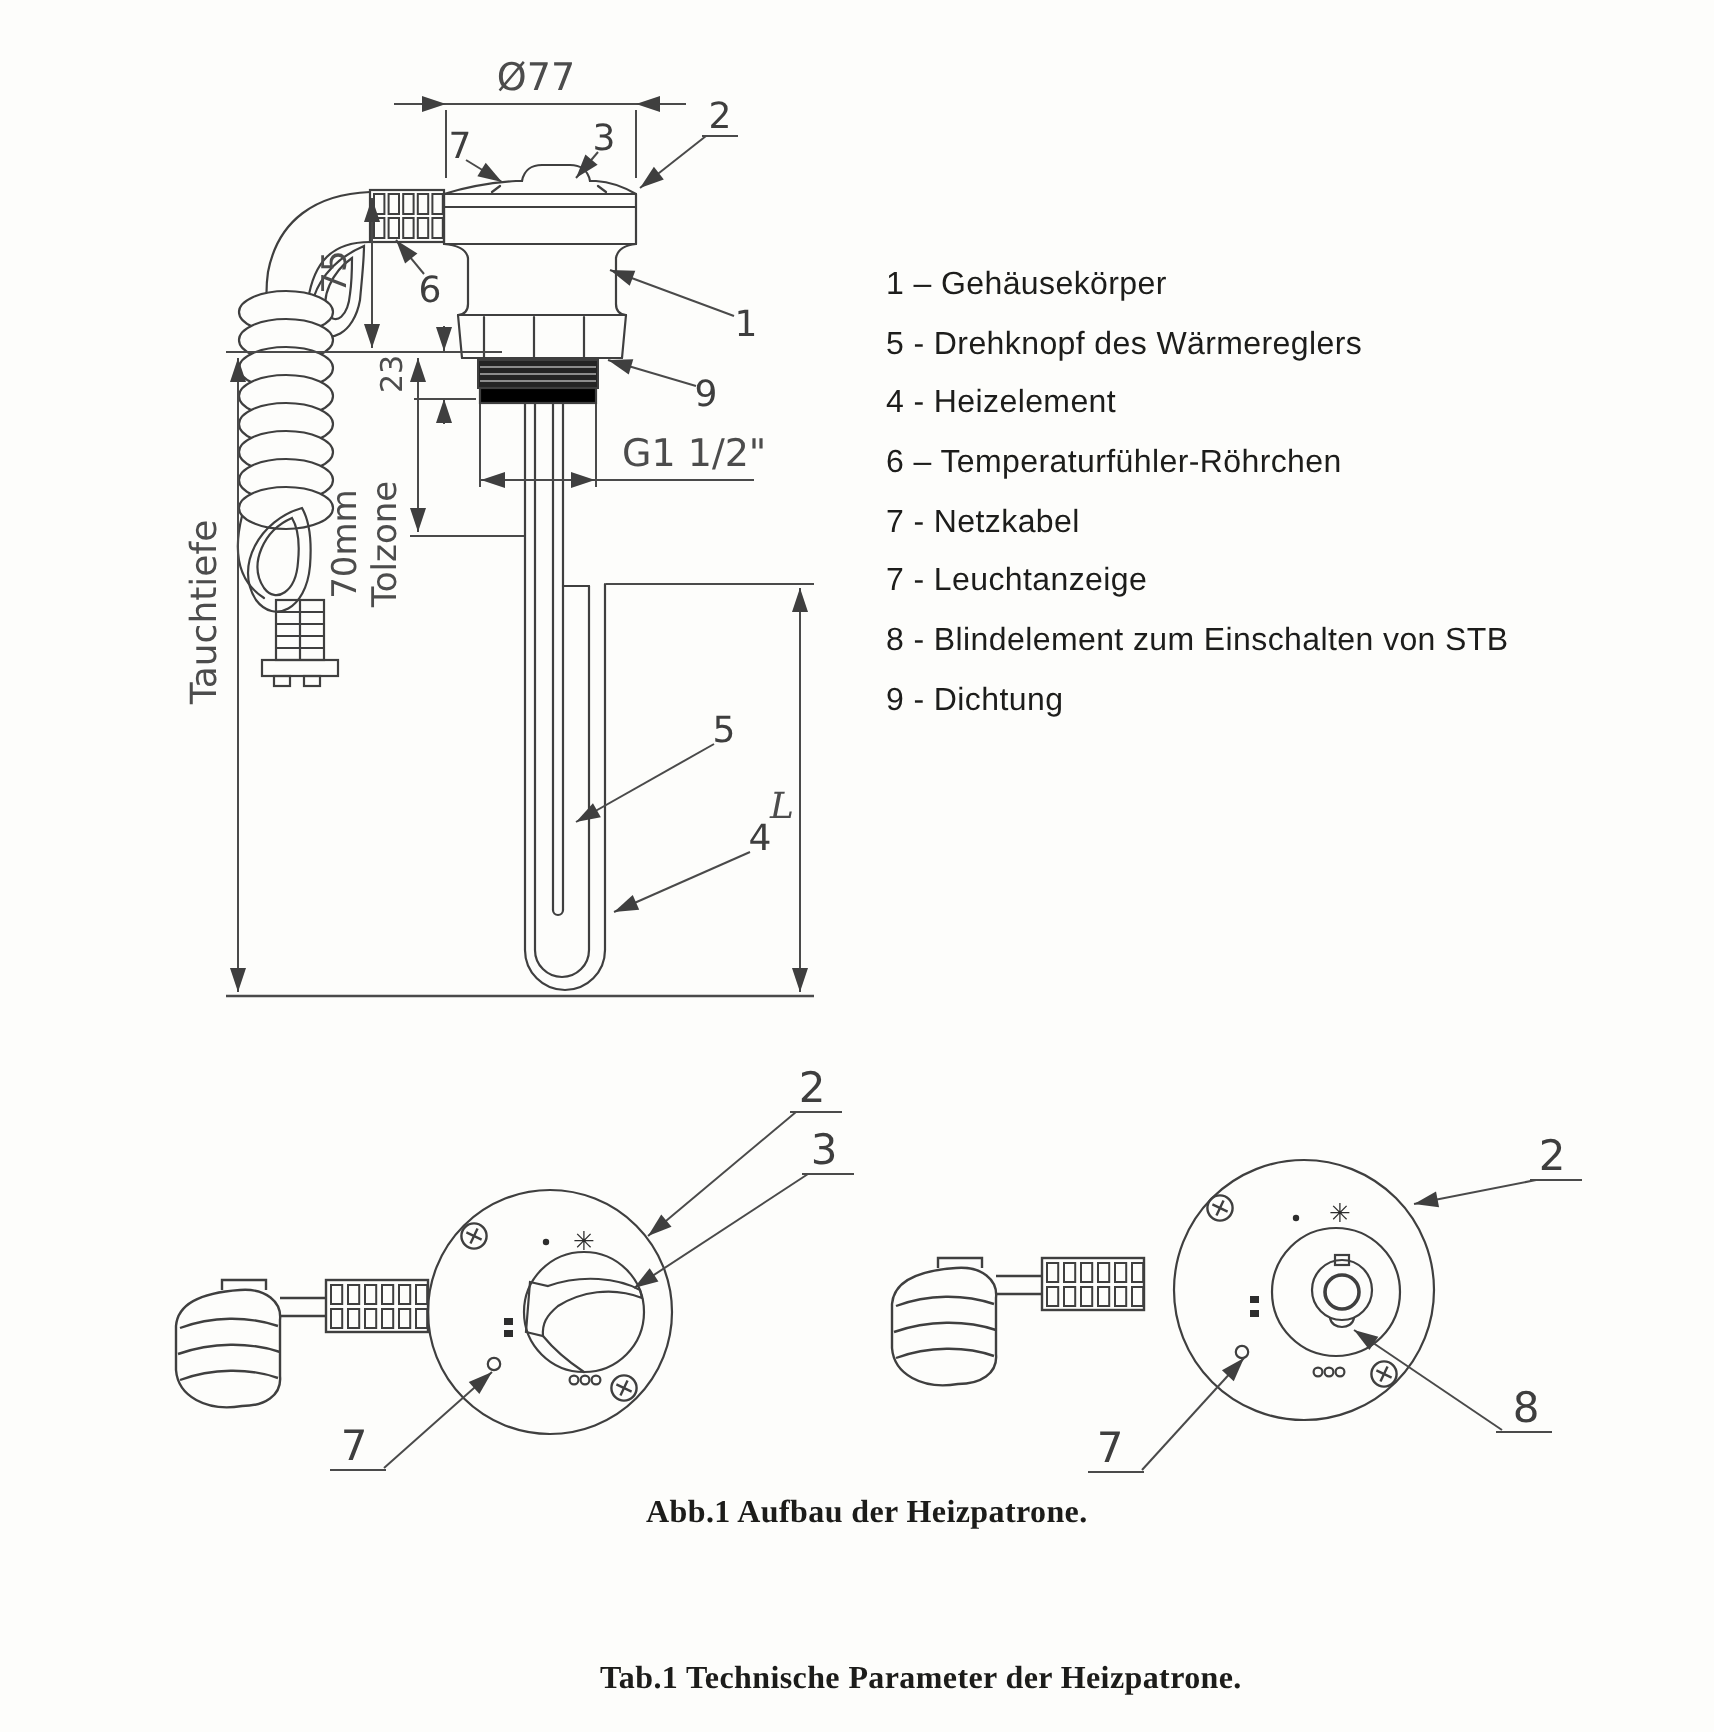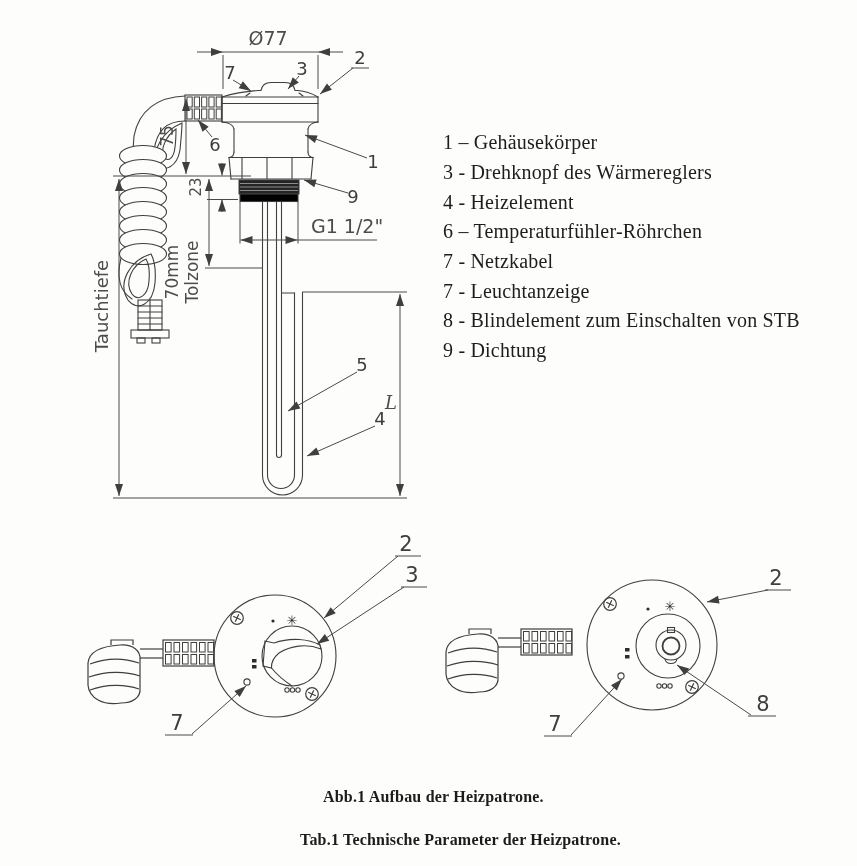--- a/index.html
+++ b/index.html
@@ -6,24 +6,24 @@
   .page{position:relative;width:857px;height:866px;background:#fdfdfb;overflow:hidden;
         font-family:"Liberation Sans",sans-serif;}
   svg{position:absolute;left:0;top:0;}
   svg .ln{stroke:#3f3f3f;fill:none;stroke-width:1.1;stroke-linecap:round;}
   svg .thin{stroke:#4a4a4a;fill:none;stroke-width:1;}
   svg .dimtxt{font-family:"DejaVu Sans",sans-serif;fill:#4c4c4c;}
   svg .cotxt{font-family:"DejaVu Sans",sans-serif;fill:#3e3e3e;}
   svg .sym{font-family:"DejaVu Sans",sans-serif;fill:#2d2d2d;}
   .legend{position:absolute;left:443px;top:128px;}
   .legend-item{height:29.7px;display:flex;align-items:center;white-space:nowrap;
-        font-family:Liberation Serif, serif;font-size:20px;color:#1d1d1b;letter-spacing:.2px;}
+        font-family:Liberation Sans, sans-serif;font-size:16px;color:#1d1d1b;letter-spacing:.2px;}
   .caption{position:absolute;white-space:nowrap;font-family:"Liberation Serif",serif;
         font-weight:700;font-size:16px;color:#1c1c1a;letter-spacing:.2px;}
-  #fig-caption{left:323px;top:748px;margin-top:40px;}
+  #fig-caption{left:323px;top:748px;}
   #tab-caption{left:300px;top:831px;text-align:center;}
 </style>
 </head>
 <body>
 
 <div class="page">
 
 <svg width="857" height="866" viewBox="0 0 857 866">
   <defs>
     <marker id="ah" markerUnits="userSpaceOnUse" markerWidth="13" markerHeight="9" refX="12.5" refY="4.5" orient="auto-start-reverse">
@@ -269,21 +269,21 @@
       <line x1="571" y1="735" x2="622" y2="679" marker-end="url(#ah)"></line>
     </g>
     <text class="cotxt" font-size="21" text-anchor="middle" x="776" y="585">2</text>
     <text class="cotxt" font-size="21" text-anchor="middle" x="763" y="711">8</text>
     <text class="cotxt" font-size="21" text-anchor="middle" x="555" y="731">7</text>
   </g>
 </svg>
 
   <div class="legend">
     <div class="legend-item">1 – Gehäusekörper</div>
-    <div class="legend-item">3 - Drehknopf des Wärmereglers</div>
+    <div class="legend-item">5 - Drehknopf des Wärmereglers</div>
     <div class="legend-item">4 - Heizelement</div>
     <div class="legend-item">6 – Temperaturfühler-Röhrchen</div>
     <div class="legend-item">7 - Netzkabel</div>
     <div class="legend-item">7 - Leuchtanzeige</div>
     <div class="legend-item">8 - Blindelement zum Einschalten von STB</div>
     <div class="legend-item">9 - Dichtung</div>
   </div>
 
   <div class="caption" id="fig-caption">Abb.1 Aufbau der Heizpatrone.</div>
   <div class="caption" id="tab-caption">Tab.1 Technische Parameter der Heizpatrone.</div>

